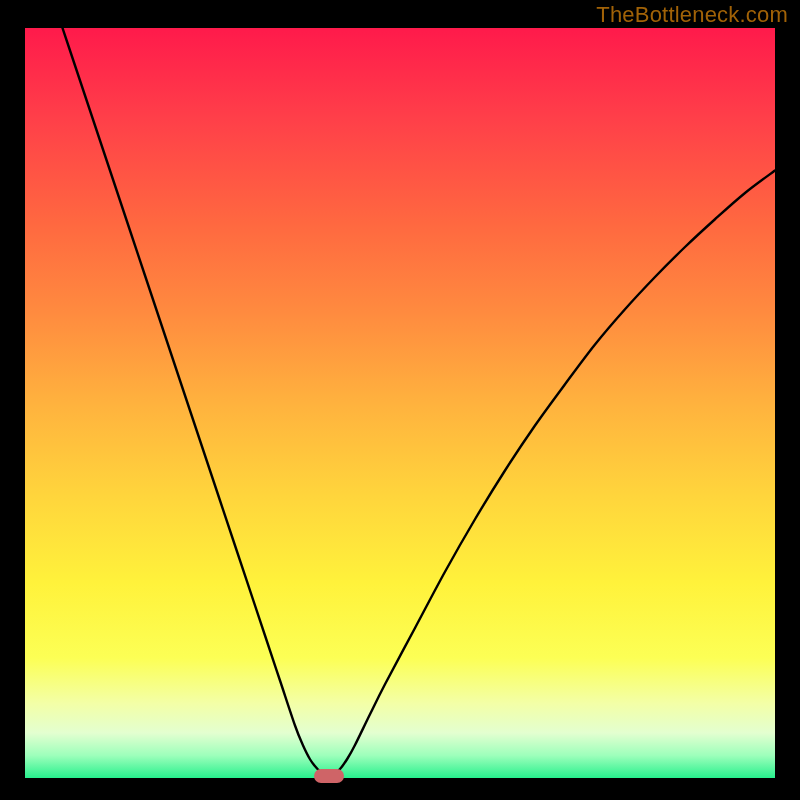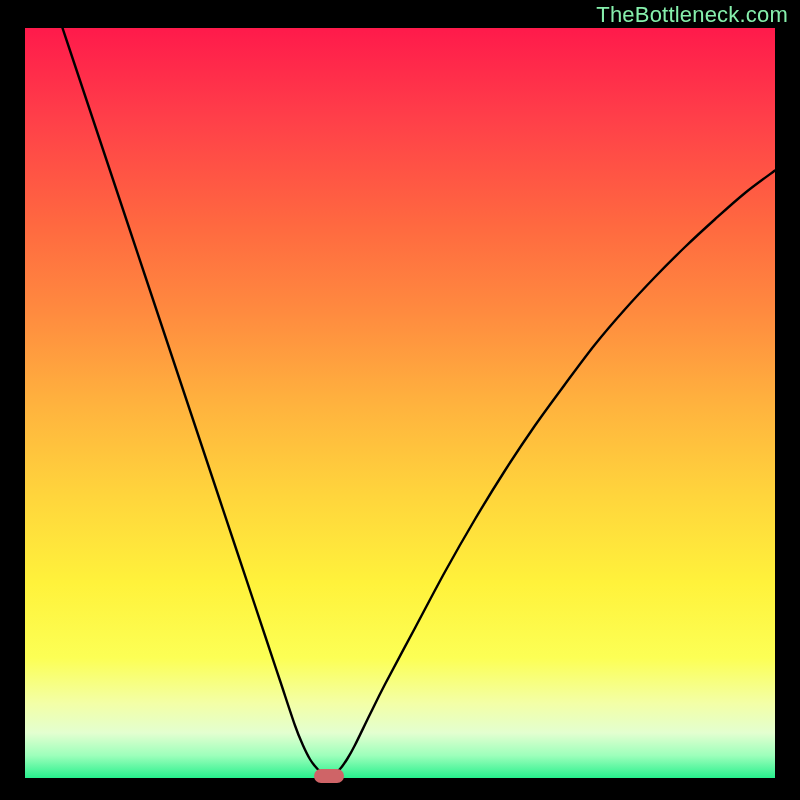--- a/index.html
+++ b/index.html
@@ -16,21 +16,21 @@
     top: 0;
     left: 0;
     width: 800px;
     height: 800px;
     background: #000;
   }
   .watermark {
     position: absolute;
     top: 2px;
     right: 12px;
-    color: #86efac;
+    color: #a16207;
     font-size: 22px;
     font-weight: 500;
     letter-spacing: 0.2px;
   }
   .plot {
     position: absolute;
     top: 28px;
     left: 25px;
     width: 750px;
     height: 750px;

